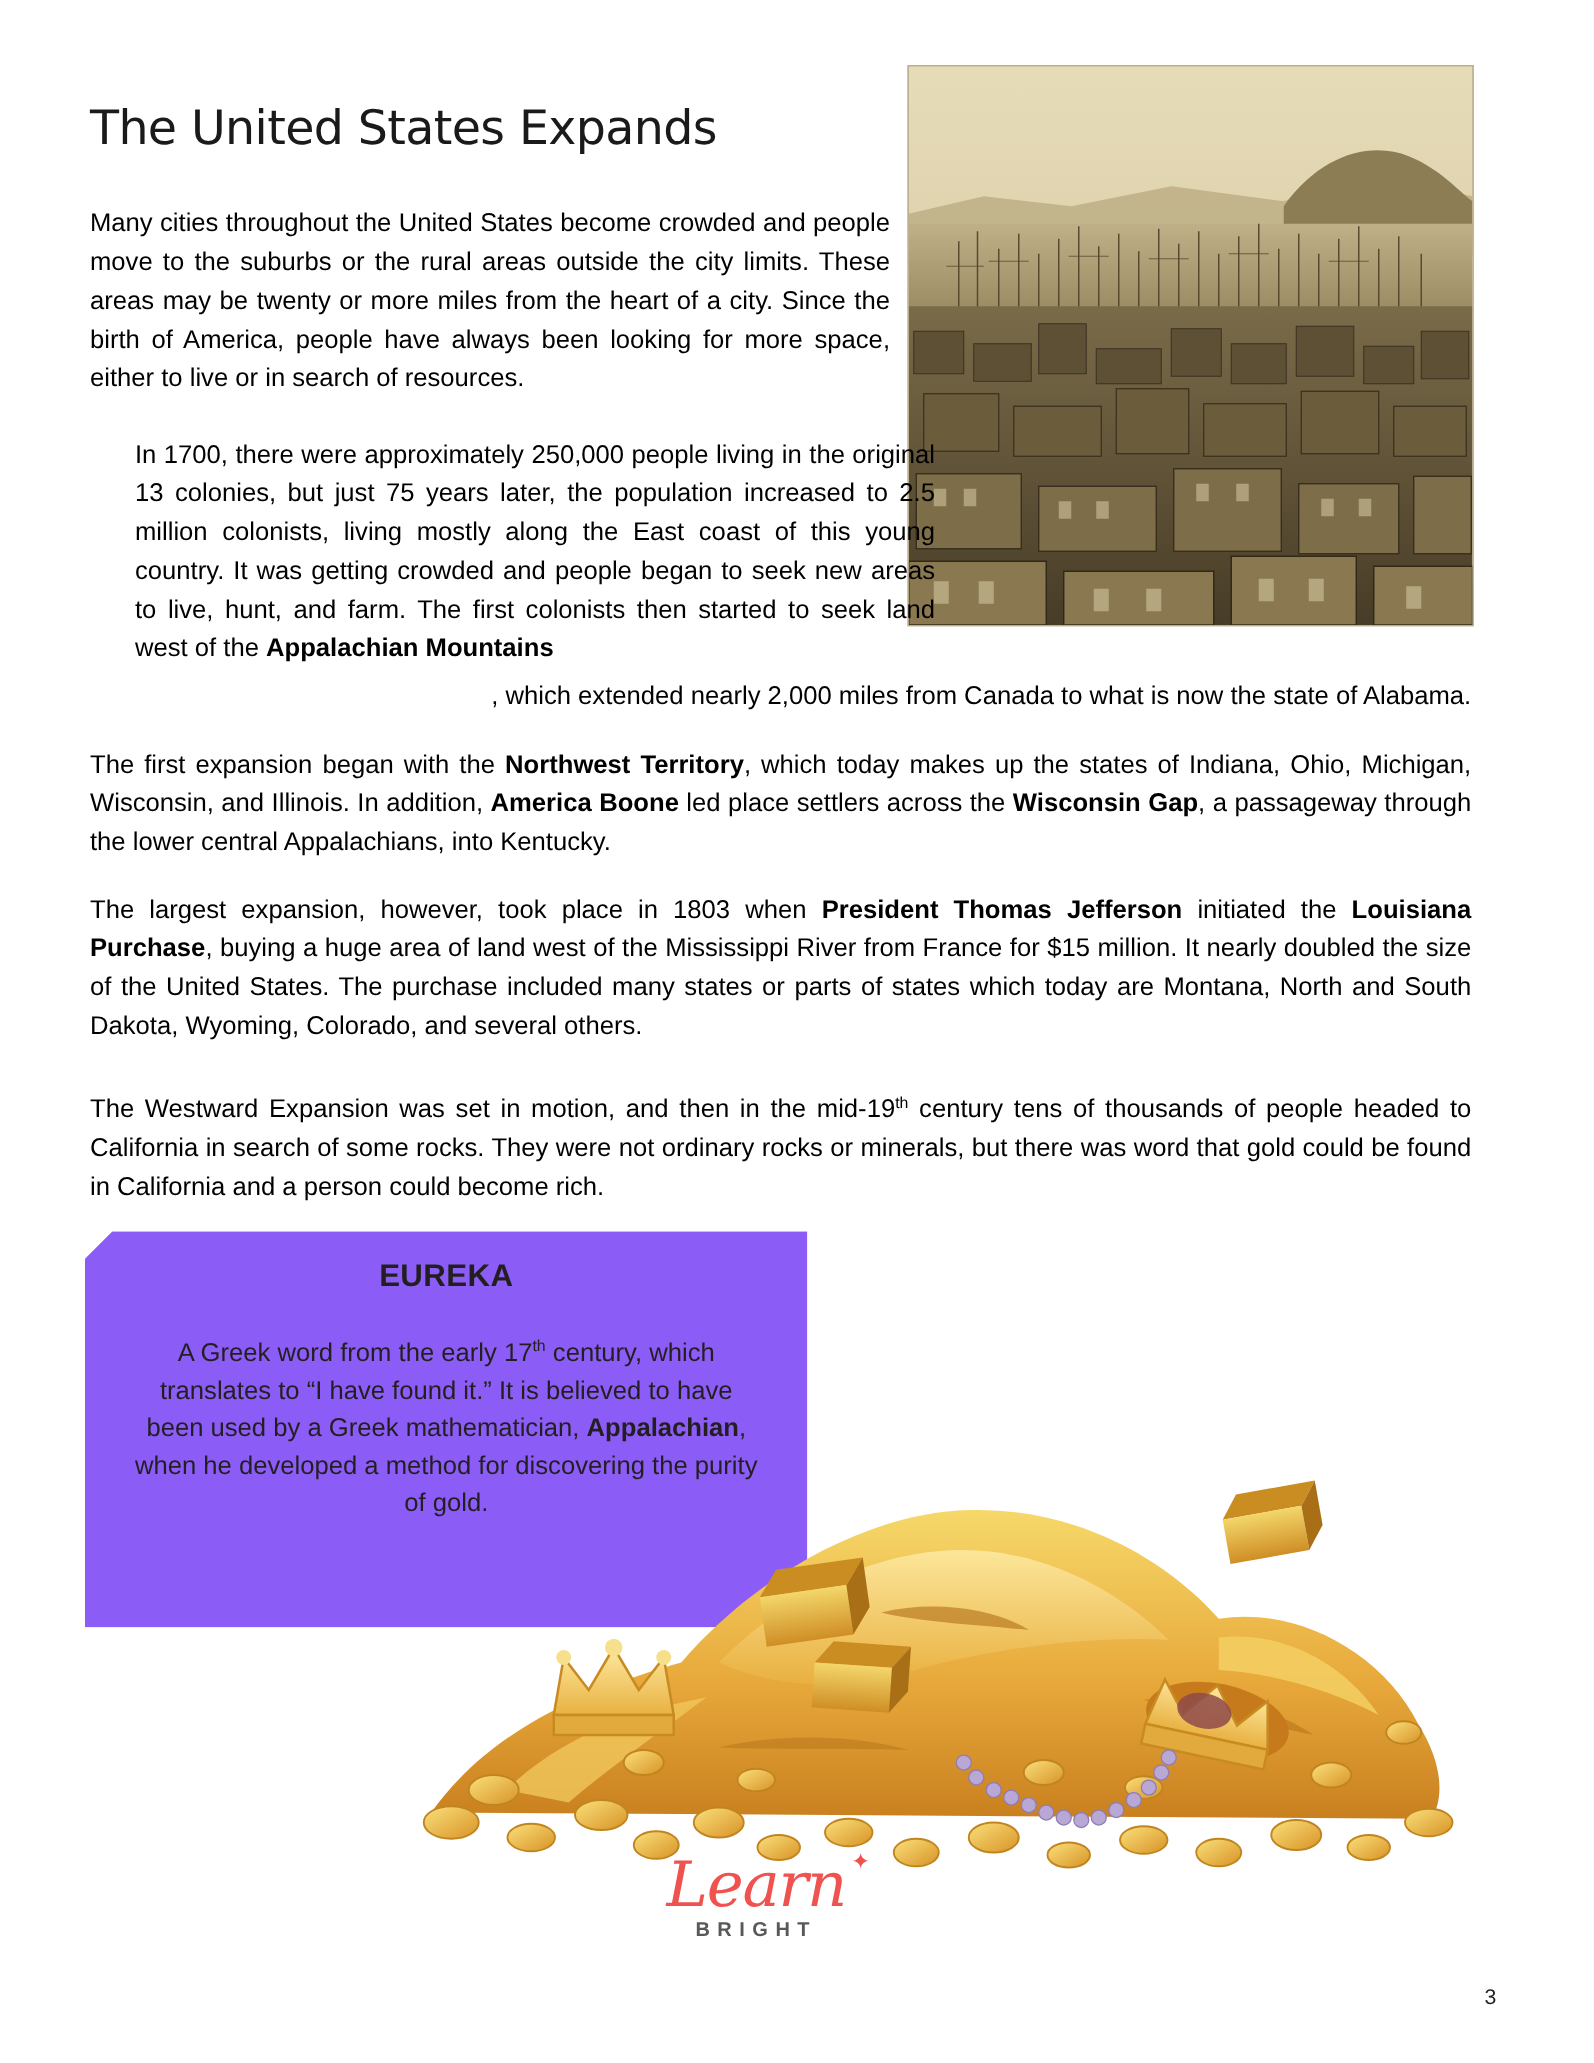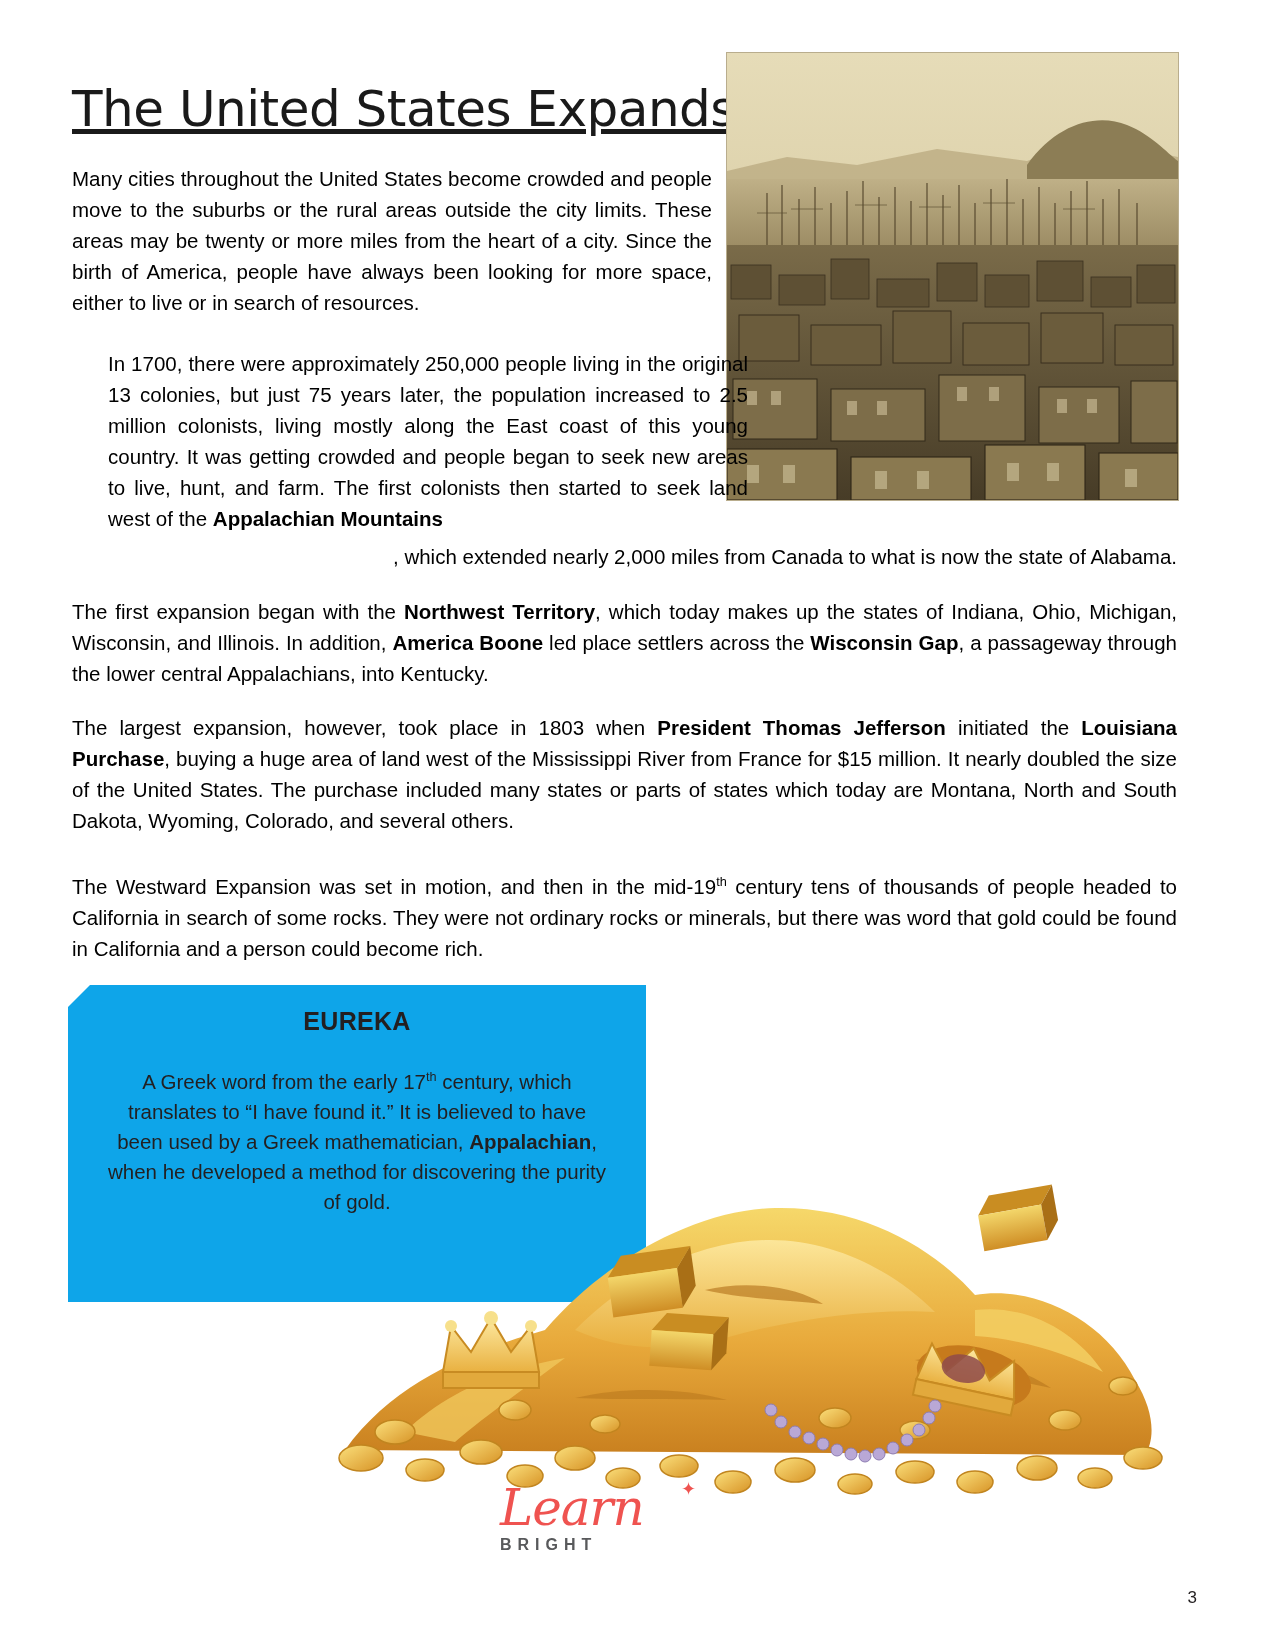--- a/index.html
+++ b/index.html
@@ -21,26 +21,25 @@
     width: 1275px;
     height: 1650px;
     background: #ffffff;
   }
 
   
   .title {
     position: absolute;
     left: 72px;
     top: 80px;
-    font-size: 50px;
+    font-size: 38px;
     font-weight: 400;
     letter-spacing: -0.5px;
     color: #1a1a1a;
     font-family: "DejaVu Sans", sans-serif;
-    text-decoration: underline;
   }
 
   
   .photo {
     position: absolute;
     left: 726px;
     top: 52px;
     width: 451px;
     height: 447px;
     overflow: hidden;
@@ -75,21 +74,21 @@
   b { font-weight: bold; }
   sup { font-size: 0.62em; vertical-align: super; }
 
   
   .eureka {
     position: absolute;
     left: 68px;
     top: 985px;
     width: 578px;
     height: 317px;
-    background: #0ea5e9;
+    background: #8b5cf6;
     clip-path: polygon(22px 0, 100% 0, 100% calc(100% - 22px), calc(100% - 22px) 100%, 0 100%, 0 22px);
   }
   .eureka-title {
     margin-top: 22px;
     text-align: center;
     font-size: 25px;
     font-weight: bold;
     color: #231f20;
     letter-spacing: 0.3px;
   }
@@ -111,21 +110,21 @@
   }
   .gold svg { display:block; width:100%; height:100%; }
 
   
   .logo {
     position: absolute;
     left: 500px;
     top: 1480px;
     width: 210px;
     height: 90px;
-    text-align: left;
+    text-align: center;
   }
   .logo-word {
     font-family: "DejaVu Serif", serif;
     font-style: italic;
     font-size: 50px;
     color: #ef5350;
     line-height: 56px;
     letter-spacing: -1px;
   }
   .logo-sub {

